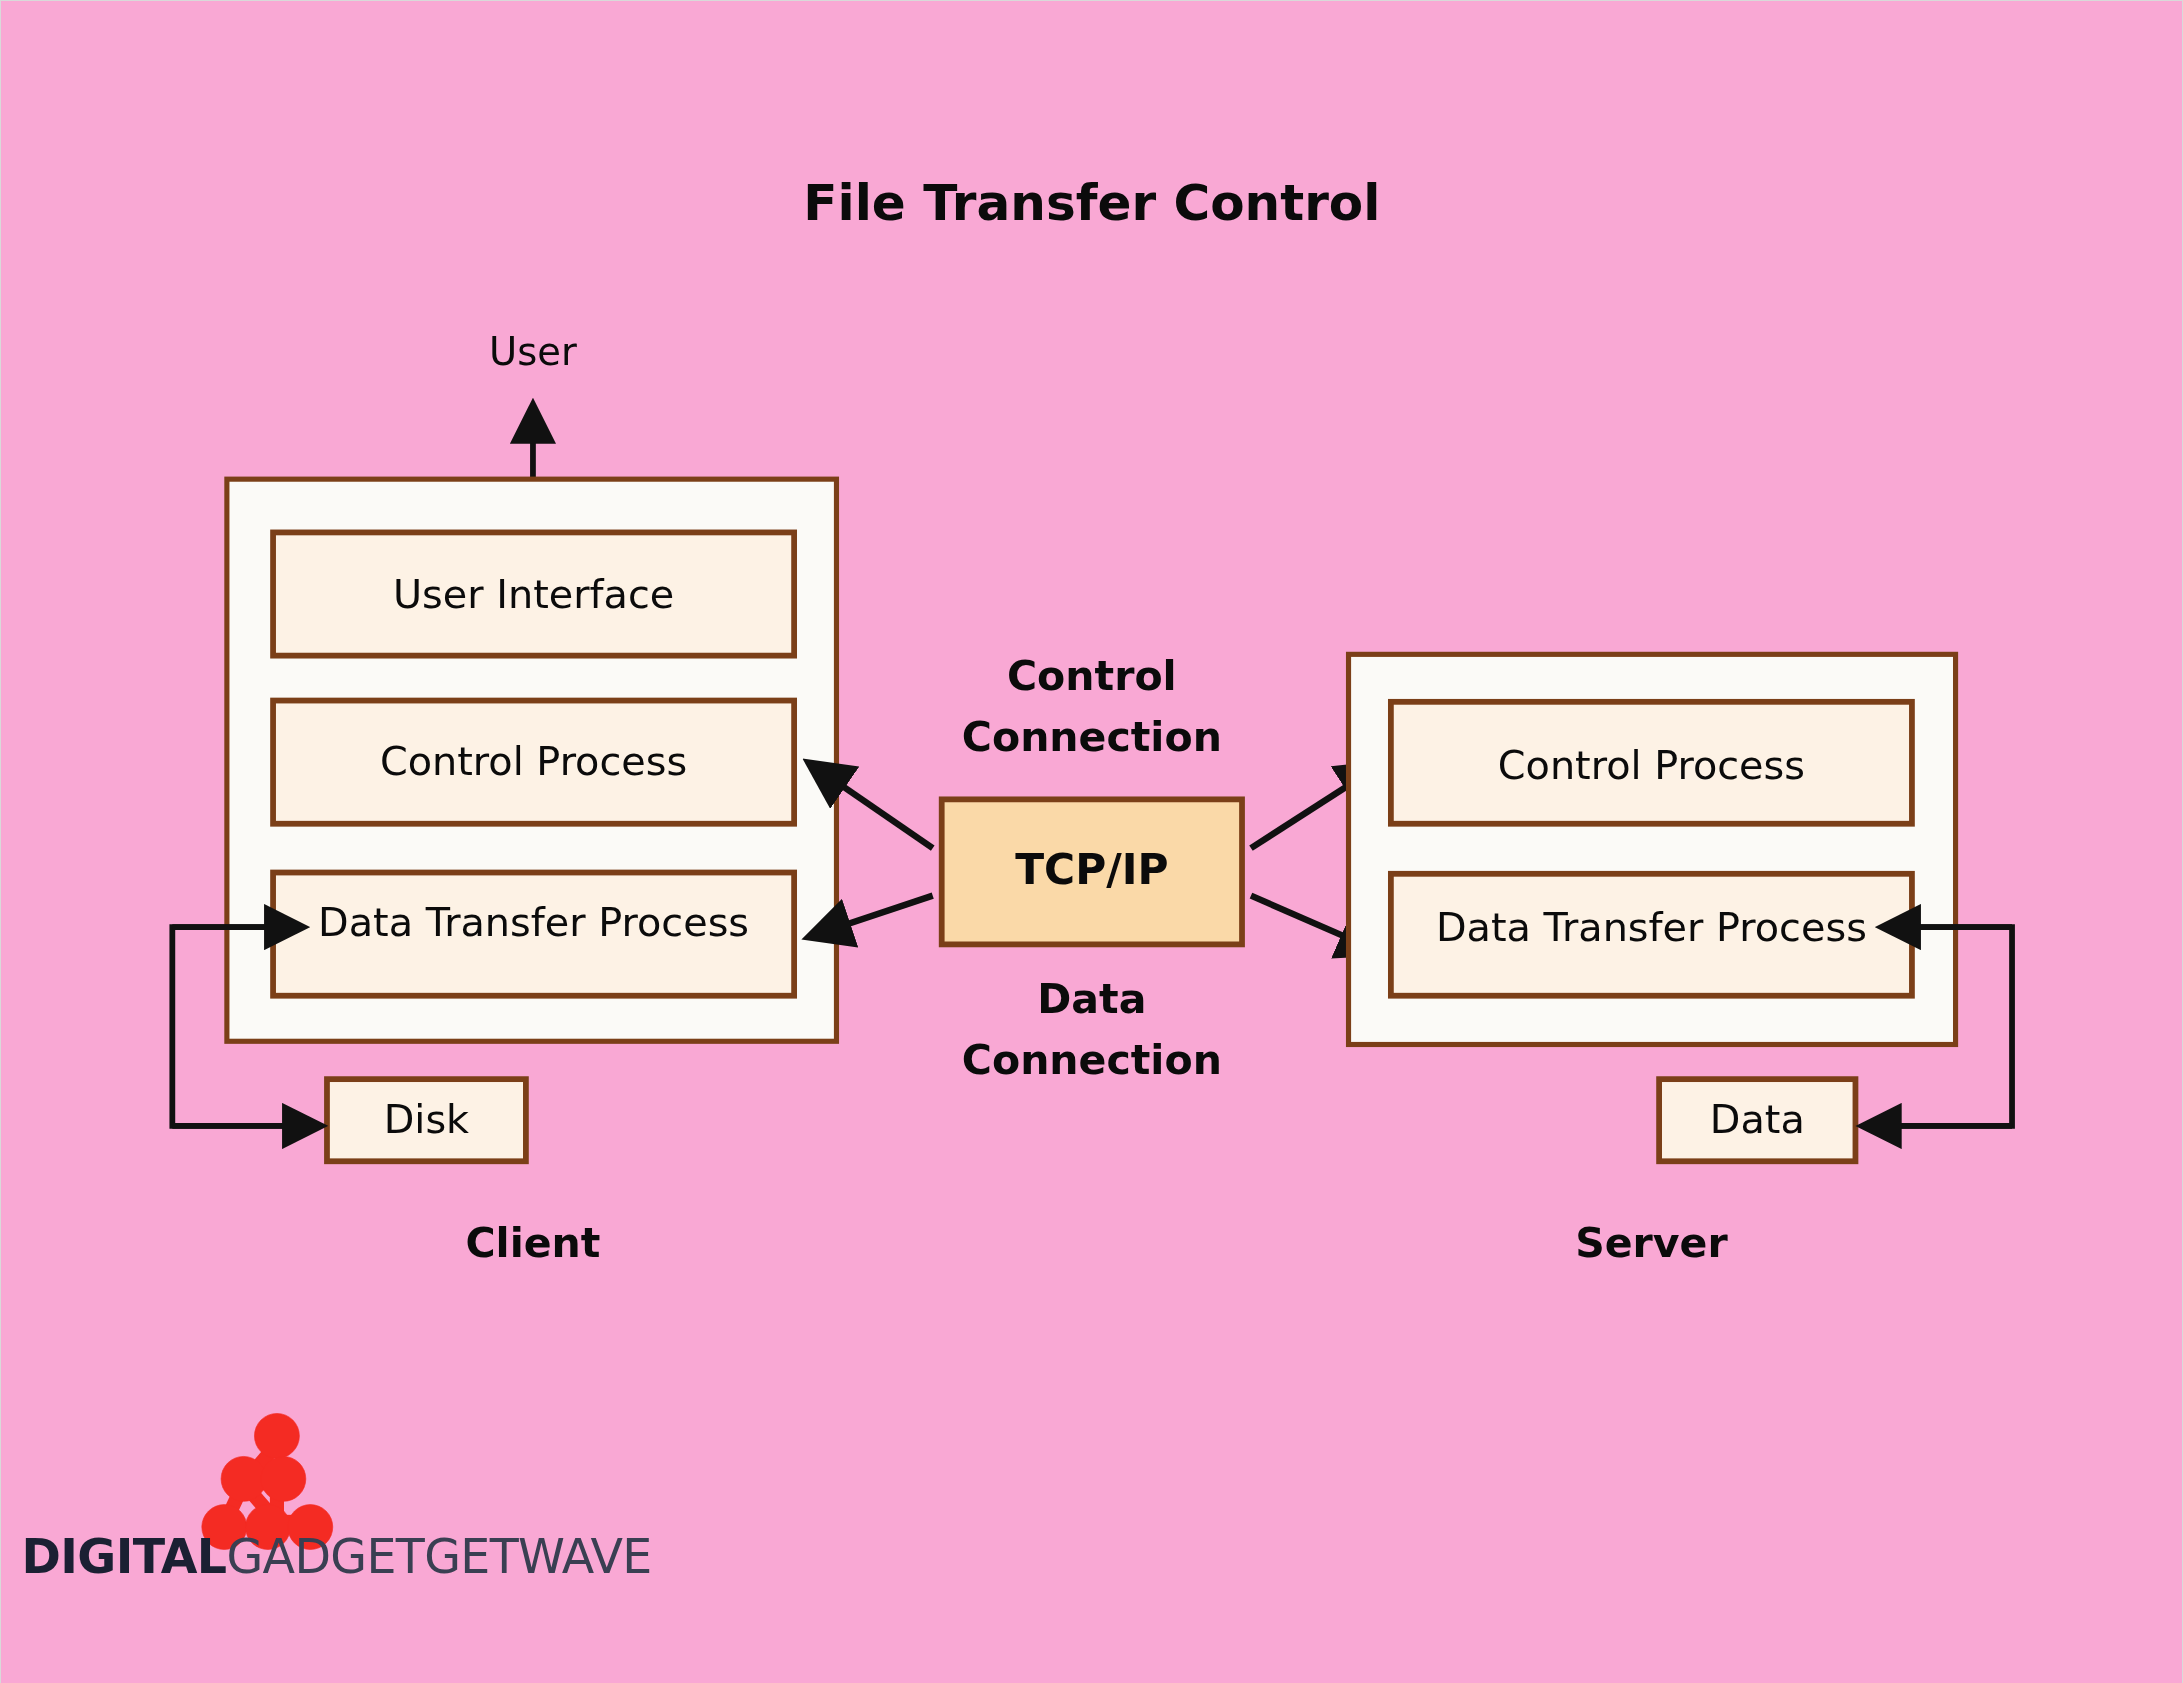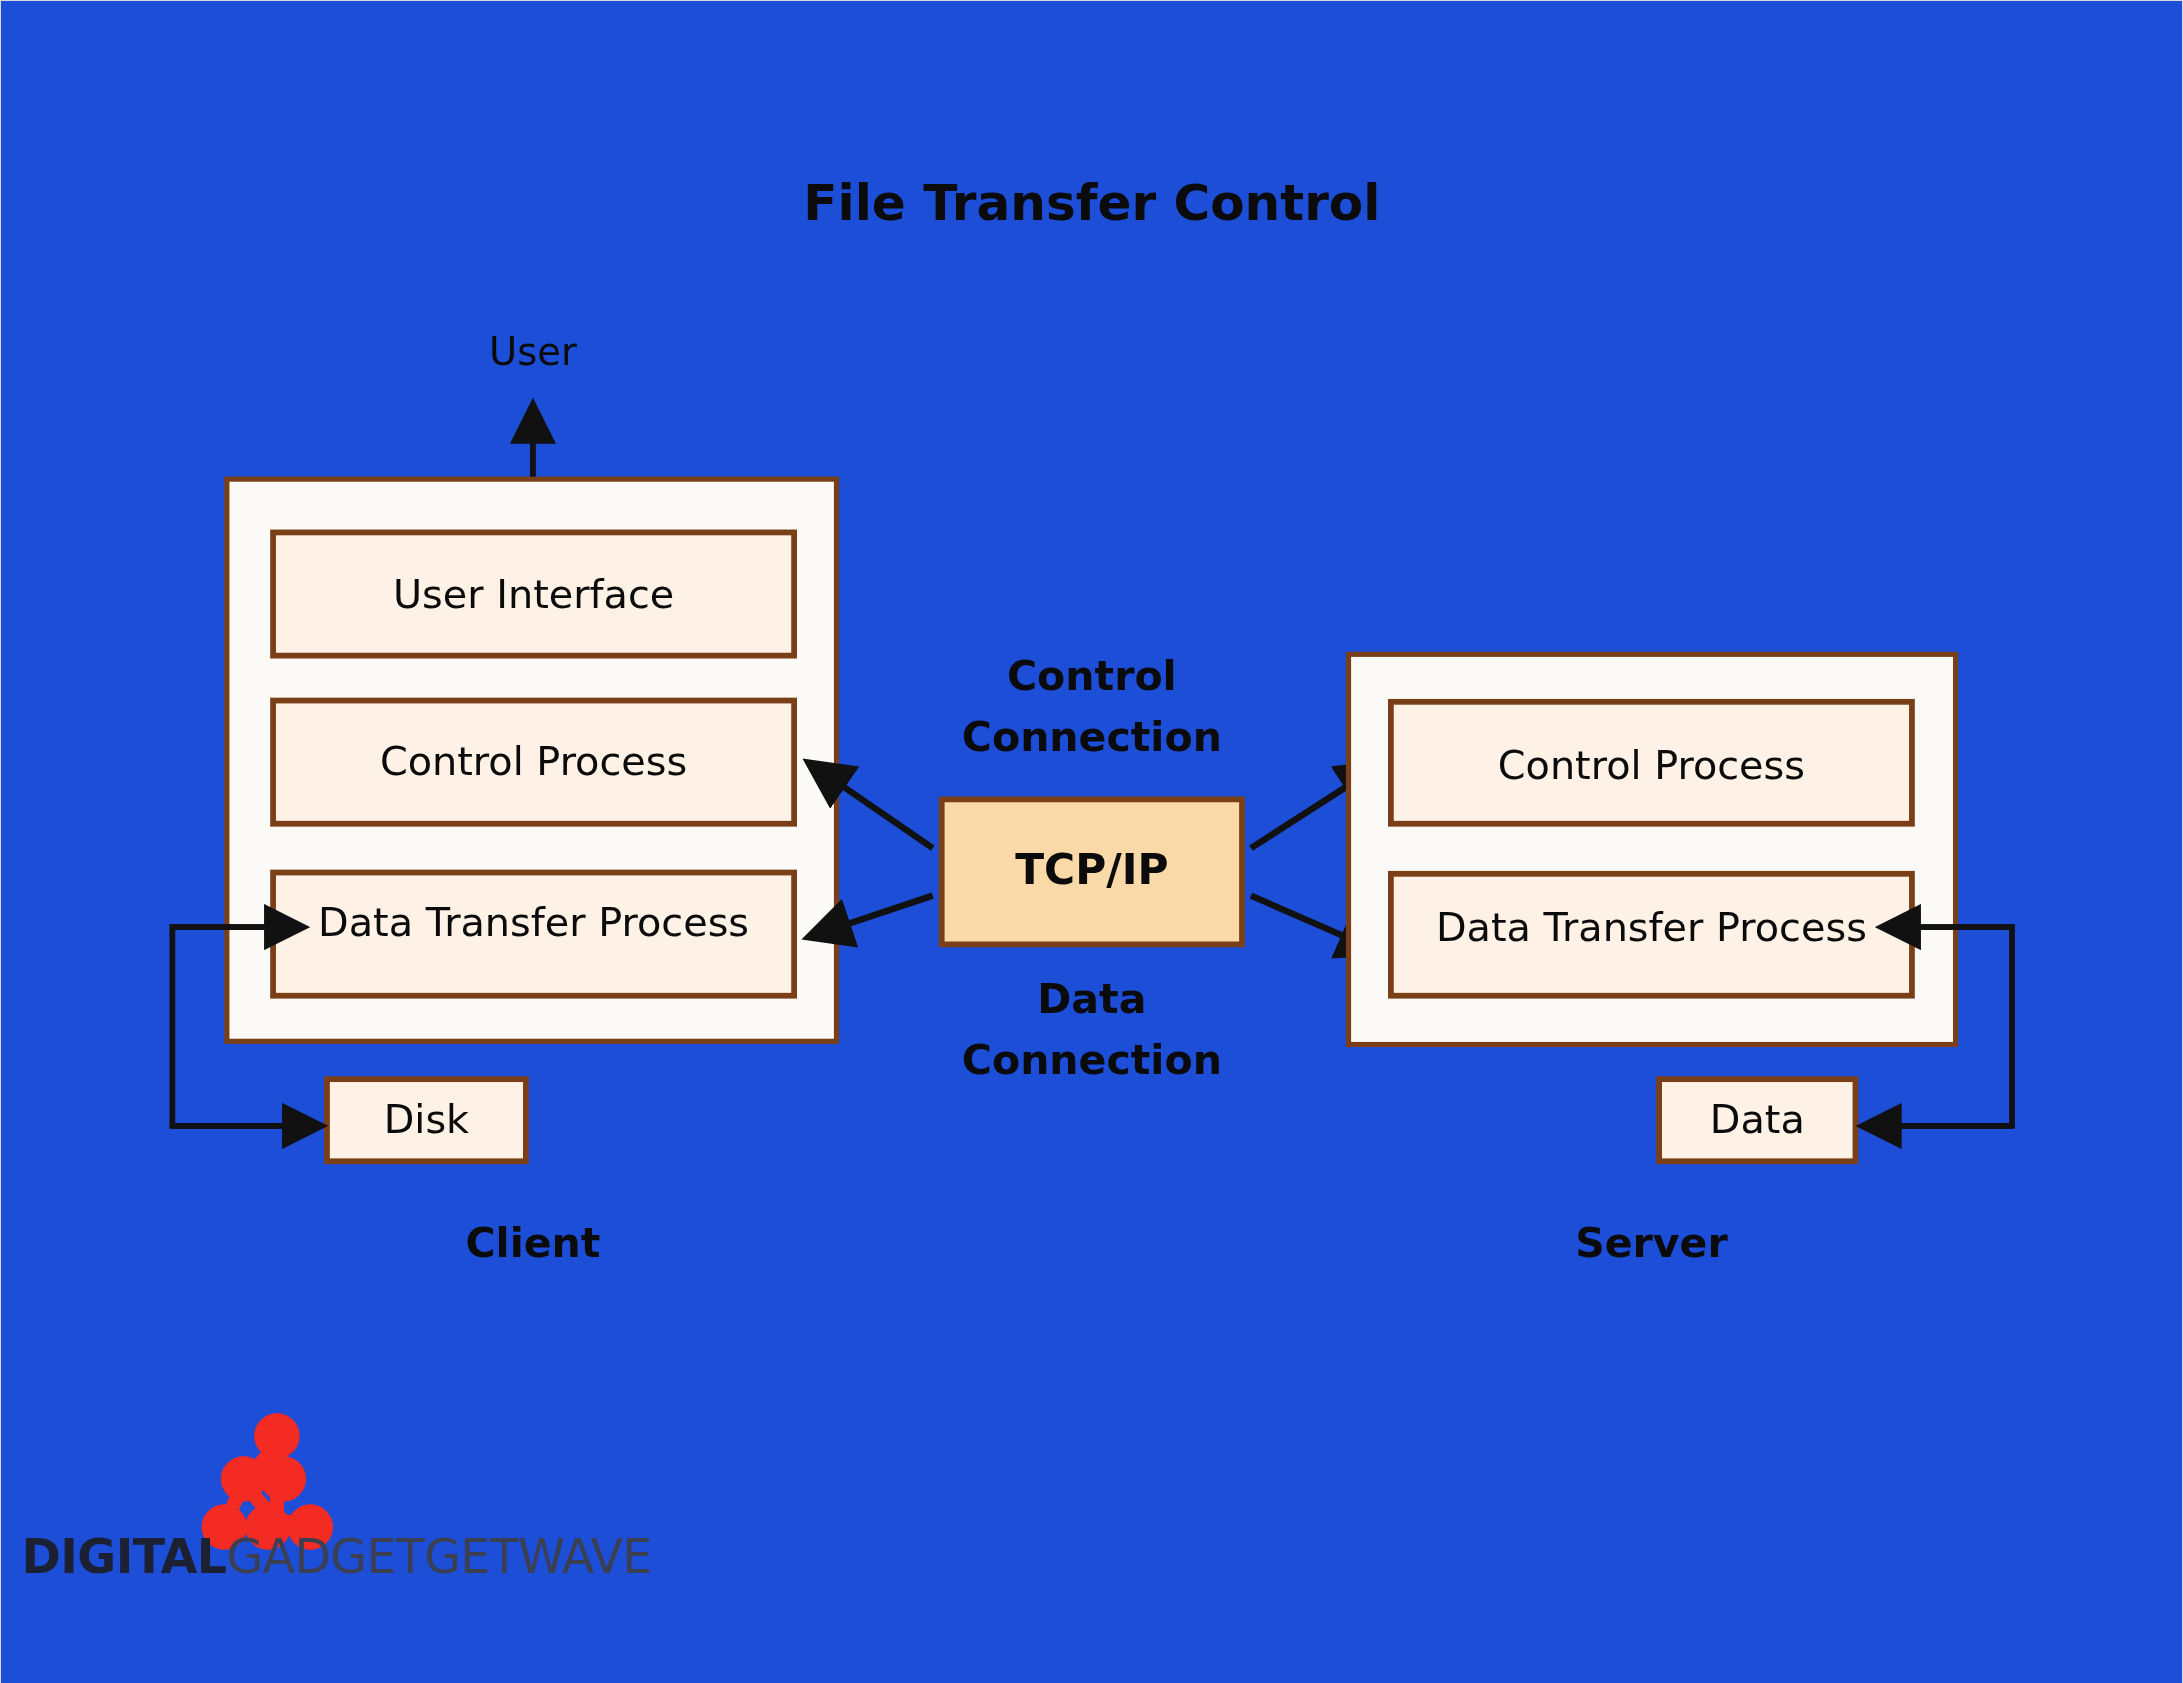--- a/index.html
+++ b/index.html
@@ -8,21 +8,21 @@
     padding: 0;
     background: #ffffff;
   }
   body {
     font-family: "DejaVu Sans", "Liberation Sans", sans-serif;
   }
   #canvas {
     position: relative;
     width: 2183px;
     height: 1684px;
-    background: #1d4ed8;
+    background: #f9a8d4;
     box-sizing: border-box;
     border: 1.9px solid #d9d9d9;
     overflow: hidden;
   }
   #diagram-svg {
     position: absolute;
     left: 0;
     top: 0;
     width: 2183px;
     height: 1684px;

